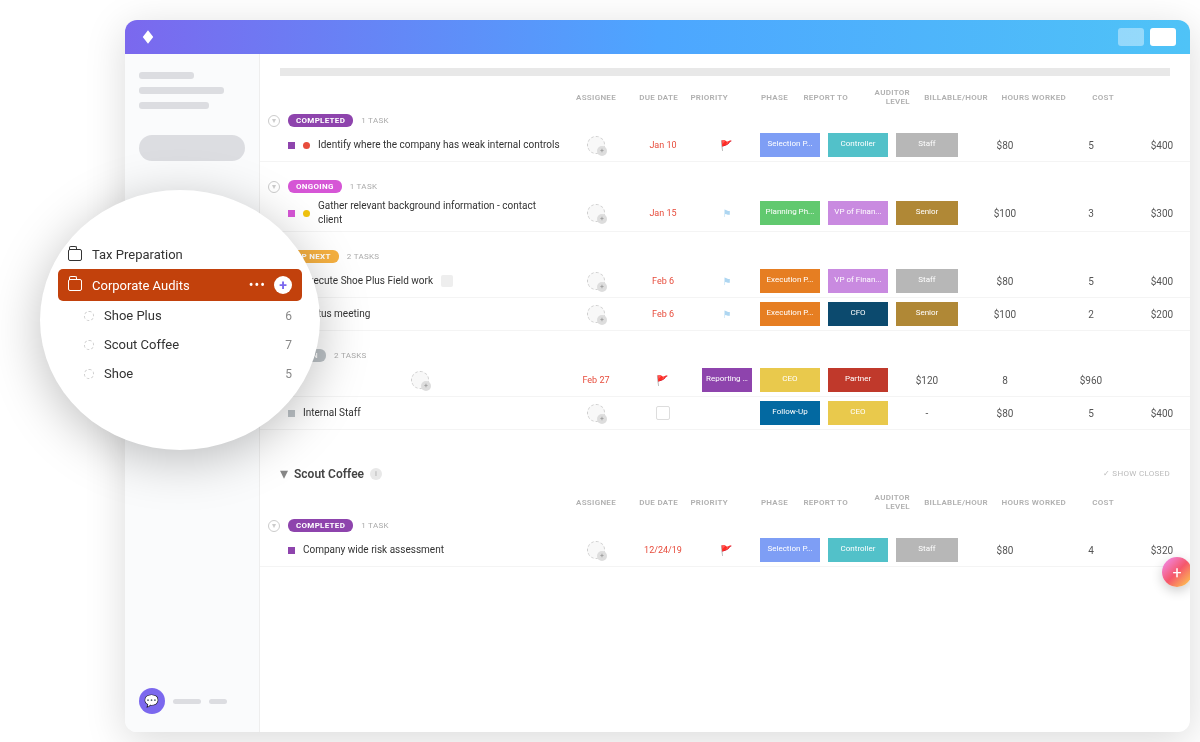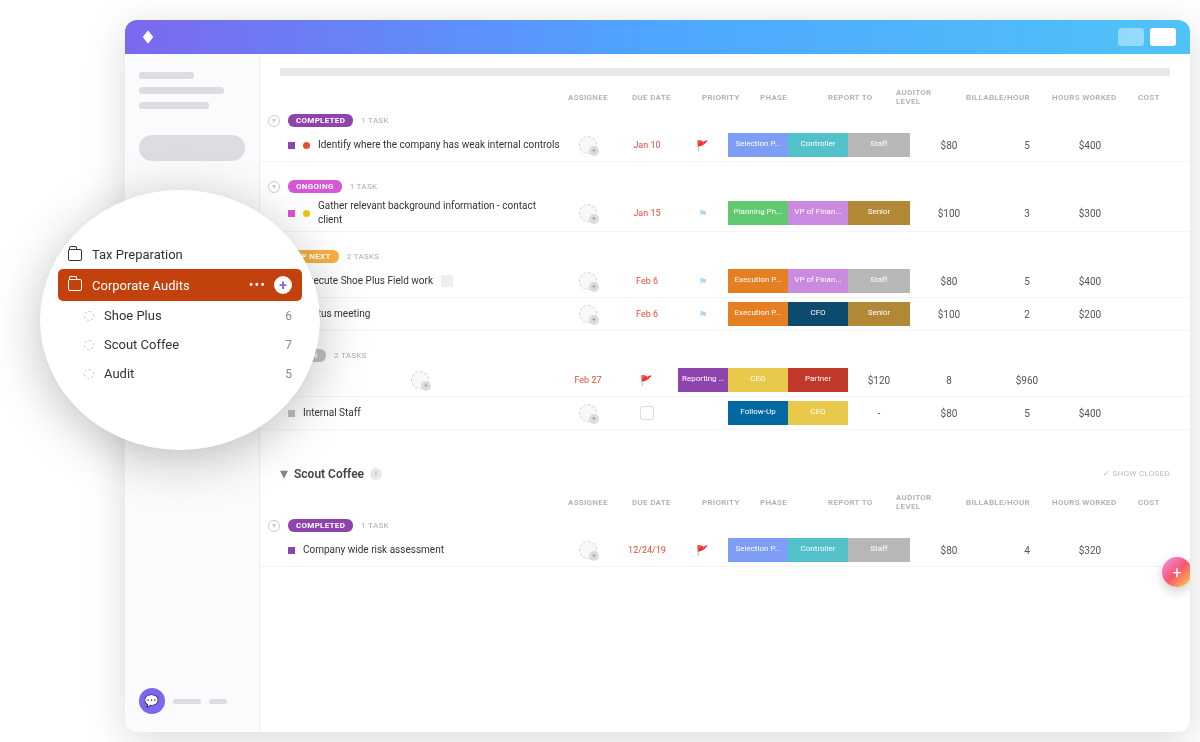--- a/index.html
+++ b/index.html
@@ -14,28 +14,28 @@
 .body{flex:1;display:flex;overflow:hidden}
 .side{width:135px;background:#fafbfc;border-right:1px solid #eee;padding:18px 14px;display:flex;flex-direction:column}
 .side-ph{height:7px;background:#dcdde1;border-radius:3px;margin-bottom:8px}
 .side-ph.w1{width:55px}.side-ph.w2{width:85px}.side-ph.w3{width:70px}
 .side-search{height:26px;background:#dcdde1;border-radius:13px;margin:18px 0 0}
 .chat{margin-top:auto;display:flex;align-items:center;gap:8px}
 .chat-ic{width:26px;height:26px;border-radius:50%;background:#7b68ee;display:flex;align-items:center;justify-content:center;color:#fff;font-size:12px}
 .chat-ph{height:5px;width:28px;background:#dcdde1;border-radius:3px}
 .main{flex:1;overflow:auto;padding:0 0 40px}
 .main-ph{height:8px;background:#e8e8e8;margin:14px 20px 6px}
-.headers{display:grid;grid-template-columns:280px 56px 62px 50px 60px 60px 62px 78px 78px 48px;gap:8px;align-items:center;padding:6px 0 6px 20px;font-size:8px;font-weight:600;color:#b0b0b0;letter-spacing:.3px;text-align:left}
+.headers{display:grid;grid-template-columns:280px 56px 62px 50px 60px 60px 62px 78px 78px 48px;gap:0;align-items:center;padding:6px 0 6px 20px;font-size:8px;font-weight:600;color:#b0b0b0;letter-spacing:.3px;text-align:right}
 .headers .first{text-align:left}
 .group{margin:0 0 16px 0}
 .group-head{display:flex;align-items:center;gap:8px;padding:2px 0 2px 8px}
 .toggle-ic{width:12px;height:12px;border:1.5px solid #ccc;border-radius:50%;display:flex;align-items:center;justify-content:center;color:#ccc;font-size:8px}
 .status-pill{font-size:8px;font-weight:700;padding:2px 8px;border-radius:6px;color:#fff;letter-spacing:.3px}
 .task-count{font-size:8px;color:#aaa;letter-spacing:.3px}
-.row{display:grid;grid-template-columns:280px 56px 62px 50px 60px 60px 62px 78px 78px 48px;gap:0;align-items:center;padding:4px 4px 4px 20px;font-size:10px;color:#555;border-bottom:1px solid #f4f4f4}
+.row{display:grid;grid-template-columns:280px 56px 62px 50px 60px 60px 62px 78px 78px 48px;gap:8px;align-items:center;padding:4px 4px 4px 20px;font-size:10px;color:#555;border-bottom:1px solid #f4f4f4}
 .title-cell{display:flex;align-items:center;gap:8px;text-align:left;padding-left:8px}
 .sq{width:7px;height:7px;flex-shrink:0}
 .dot{width:7px;height:7px;border-radius:50%;flex-shrink:0}
 .tname{font-size:10px;color:#333;line-height:1.4}
 .assignee{display:flex;justify-content:center}
 .av{width:18px;height:18px;border-radius:50%;border:1px dashed #ccc;background:#f8f8f8;position:relative}
 .av::after{content:"+";position:absolute;right:-3px;bottom:-3px;width:10px;height:10px;border-radius:50%;background:#ddd;color:#888;font-size:7px;display:flex;align-items:center;justify-content:center}
 .due{color:#e74c3c;font-size:9px;text-align:center}
 .due.grey{color:#ccc}
 .flag{text-align:center;font-size:10px}
@@ -308,16 +308,16 @@
       <span>Shoe Plus</span>
       <span class="count">6</span>
     </div>
     <div class="bub-row sub">
       <span class="list-ic"></span>
       <span>Scout Coffee</span>
       <span class="count">7</span>
     </div>
     <div class="bub-row sub">
       <span class="list-ic"></span>
-      <span>Audit</span>
+      <span>Shoe</span>
       <span class="count">5</span>
     </div>
   </div>
 
 </body></html>

